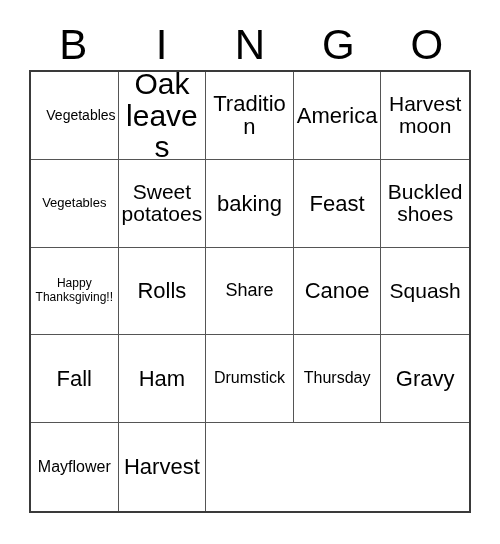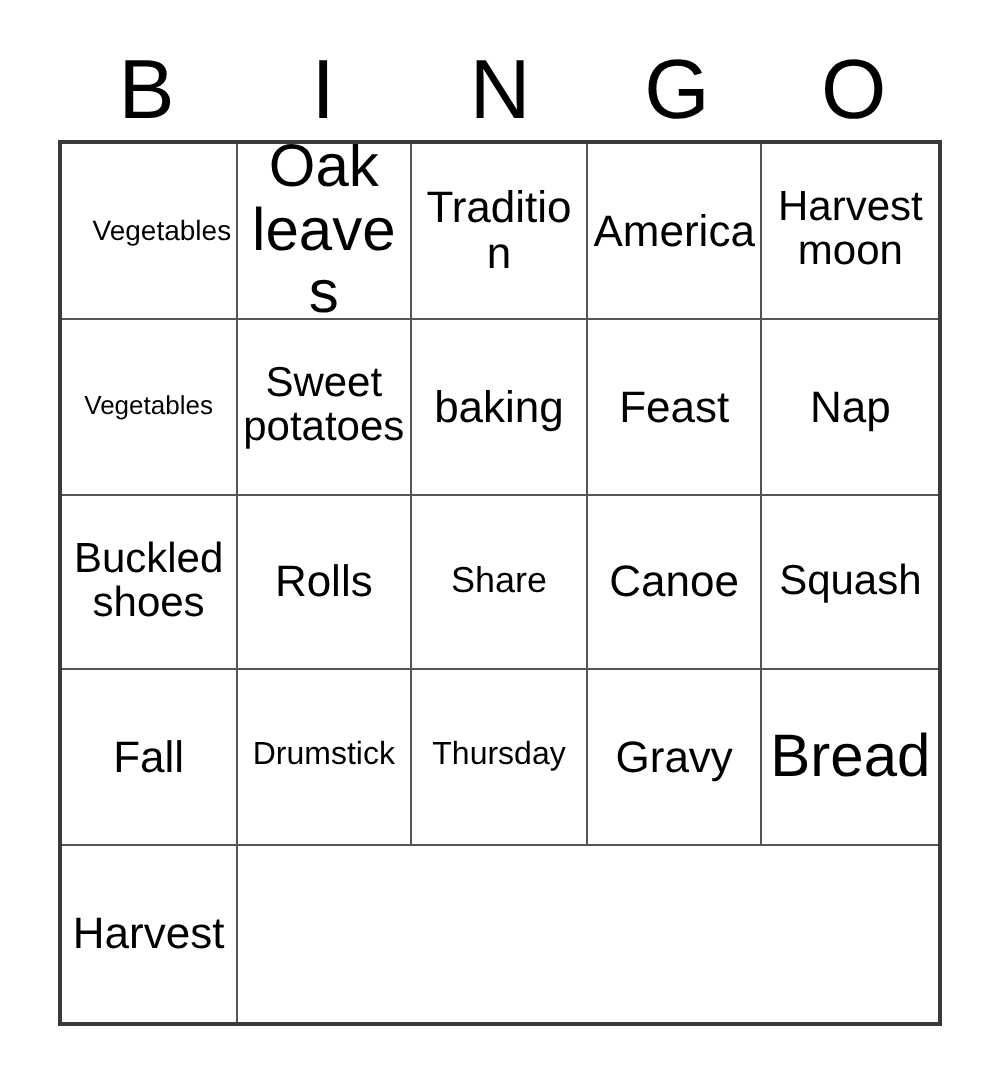--- a/index.html
+++ b/index.html
@@ -121,50 +121,53 @@
       <div class="cell">
         <span class="cell-text fs-m">Sweet potatoes</span>
       </div>
       <div class="cell">
         <span class="cell-text fs-ml">baking</span>
       </div>
       <div class="cell">
         <span class="cell-text fs-xxl">Feast</span>
       </div>
       <div class="cell">
-        <span class="cell-text fs-xxl">Nap</span>
+        <span class="cell-text fs-m">Buckled shoes</span>
       </div>
       <div class="cell">
-        <span class="cell-text fs-m">Buckled shoes</span>
+        <span class="cell-text fs-free">Happy Thanksgiving!!</span>
       </div>
       <div class="cell">
         <span class="cell-text fs-xxl">Rolls</span>
       </div>
       <div class="cell">
         <span class="cell-text fs-l">Share</span>
       </div>
       <div class="cell">
         <span class="cell-text fs-ml">Canoe</span>
       </div>
       <div class="cell">
         <span class="cell-text fs-m">Squash</span>
       </div>
       <div class="cell">
         <span class="cell-text fs-xxl">Fall</span>
       </div>
       <div class="cell">
+        <span class="cell-text fs-xxl">Ham</span>
+      </div>
+      <div class="cell">
         <span class="cell-text fs-sm">Drumstick</span>
       </div>
       <div class="cell">
         <span class="cell-text fs-sm">Thursday</span>
       </div>
       <div class="cell">
         <span class="cell-text fs-xxl">Gravy</span>
       </div>
       <div class="cell">
-        <span class="cell-text fs-xl">Bread</span>
+        <span class="cell-text fs-sm">Mayflower</span>
       </div>
       <div class="cell">
         <span class="cell-text fs-ml">Harvest</span>
       </div>
     </div>
 
 </div>
 
 </body></html>

